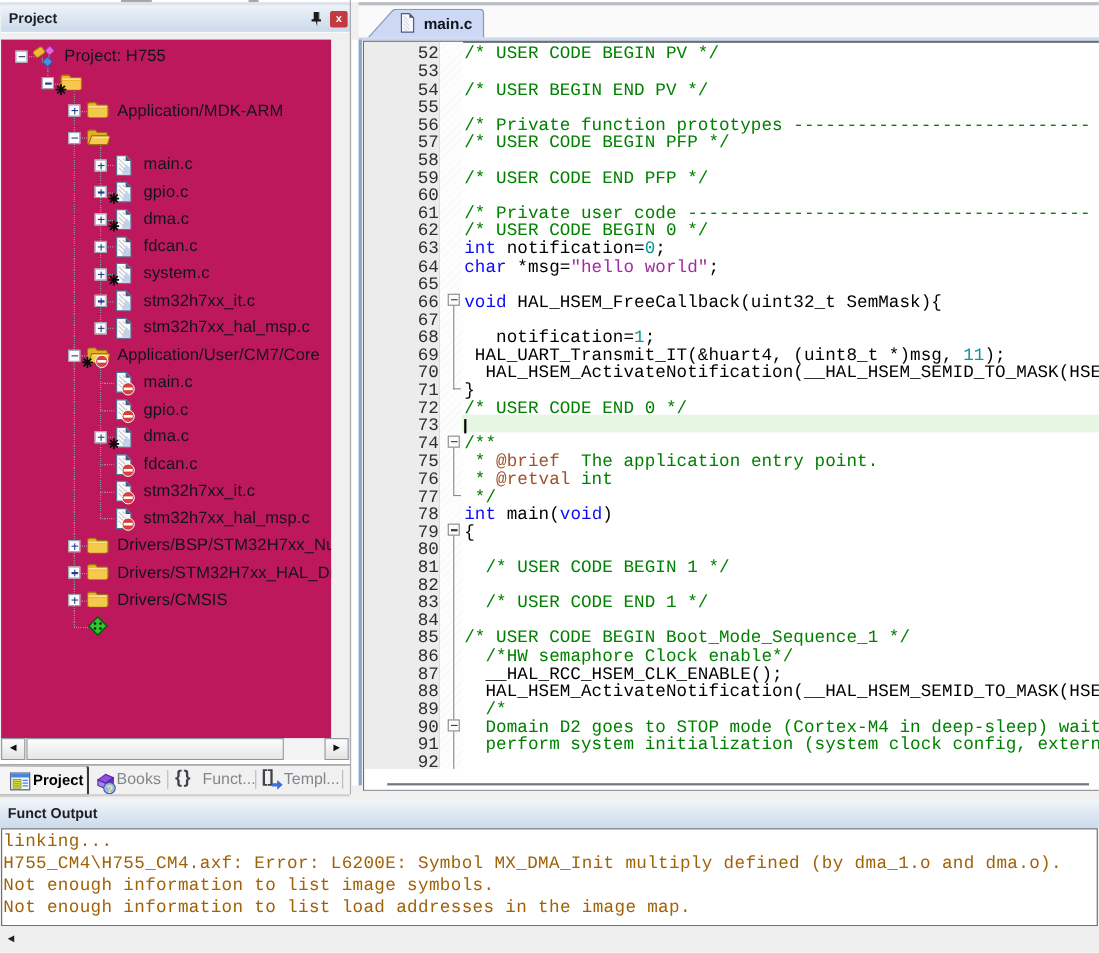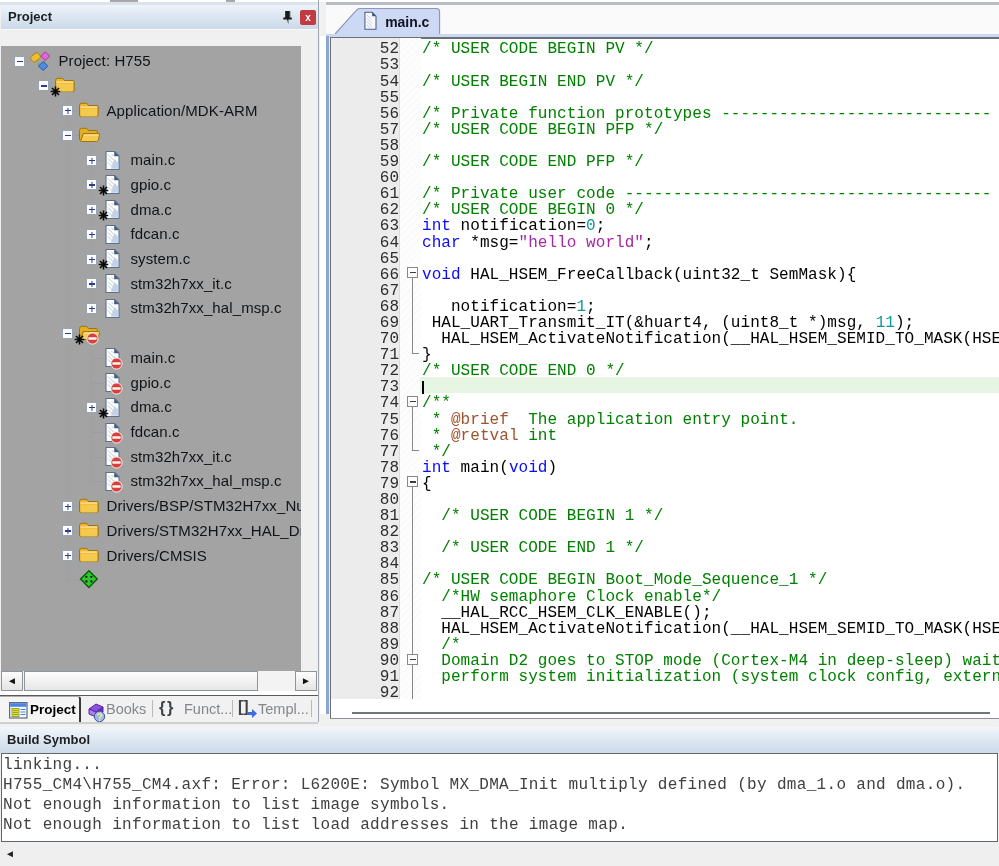--- a/index.html
+++ b/index.html
@@ -4,21 +4,21 @@
 html,body{margin:0;padding:0;}
 body{width:999px;height:866px;position:relative;overflow:hidden;background:#f0f0f0;
   font-family:"Liberation Sans",sans-serif;}
 .abs{position:absolute;}
 
 #phdr{left:1px;top:5px;width:317px;height:24px;
   background:linear-gradient(#eef3fa,#dde7f2 45%,#ccd9e9);border-bottom:1px solid #f8fafc;}
 #phdr .t{position:absolute;left:7px;top:4px;font-size:13px;font-weight:bold;color:#1d2022;}
 #pclose{left:300px;top:10px;width:16px;height:15px;background:#c23b40;border-radius:2px;
   color:#fff;font-weight:bold;font-size:10px;text-align:center;line-height:15px;}
-#tree{left:1px;top:46px;width:300px;height:641px;background:#a3a3a3;overflow:hidden;}
+#tree{left:1px;top:36px;width:300px;height:641px;background:#be185d;overflow:hidden;}
 #panelborder{left:318px;top:0px;width:1px;height:722px;background:#a0a6ad;}
 .trow{position:absolute;height:25px;width:316px;}
 .trow .lbl{position:absolute;top:3.5px;font-size:15px;letter-spacing:0.1px;color:#101418;white-space:nowrap;}
 .vguide{position:absolute;width:1px;background-image:repeating-linear-gradient(to bottom,#9a9a9a 0 1px,transparent 1px 2px);}
 .hguide{position:absolute;height:1px;background-image:repeating-linear-gradient(to right,#9a9a9a 0 1px,transparent 1px 2px);}
 .ic{position:absolute;}
 
 #lhsb{left:1px;top:671px;width:317px;height:20px;background:#f3f3f3;}
 .sbtn{position:absolute;top:0;width:22px;height:20px;background:linear-gradient(#fdfdfd,#e3e3e3);
   border:1px solid #8e959c;box-sizing:border-box;text-align:center;line-height:18px;font-size:10px;color:#111;}
@@ -50,21 +50,21 @@
 .c{color:#008000;}.k{color:#0a0aff;}.n{color:#0d9898;}.s{color:#a529a5;}.d{color:#a0522d;}
 .fbox{position:absolute;width:11px;height:11px;background:#fcfcfc;border:1px solid #888;box-sizing:border-box;}
 .fbox i{position:absolute;left:2px;top:4px;width:5.5px;height:1.4px;background:#2c3a96;}
 .fline{position:absolute;left:412px;width:1px;background:#888;}
 .fstub{position:absolute;left:412px;width:7px;height:1px;background:#888;}
 #edbotline{left:352px;top:712px;width:638px;height:2px;background:#6f767e;}
 
 #bohdr{left:0px;top:727px;width:999px;height:26px;background:linear-gradient(#f2f6fb,#dfe8f2 45%,#ccdaea);}
 #bohdr .t{position:absolute;left:7px;top:5px;font-size:13px;font-weight:bold;color:#1d2022;}
 #bobox{left:1px;top:753px;width:997px;height:89px;background:#fff;border:1px solid #60666d;box-sizing:border-box;}
-#botext{left:3px;top:755px;line-height:20px;letter-spacing:0.32px;color:#404040;}
+#botext{left:3px;top:755px;line-height:20px;letter-spacing:0.32px;color:#a16207;}
 #bosb{left:0;top:842px;width:999px;height:24px;background:#efefef;}
 #bosb .ar{position:absolute;left:5px;top:6px;font-size:10px;color:#222;}
 .edbox i{background:#3c3c3c !important;}
 </style></head>
 <body>
 
 <div class="abs" style="left:0;top:0;width:999px;height:2px;background:#fff"></div>
 <div class="abs" style="left:110px;top:0;width:28px;height:2px;background:#a8a8a8"></div>
 <div class="abs" style="left:226px;top:0;width:9px;height:2px;background:#a8a8a8"></div>
 <div class="abs" style="left:0;top:2px;width:319px;height:3px;background:#dde3ea"></div>
@@ -246,20 +246,23 @@
       <path d="M5.2 8.7 h15.6 q1.1 0 0.8 1.1 l-1.5 5.6 q-0.3 1.1-1.4 1.1 h-15 q-1.1 0-0.8-1.1 z" fill="#f6ca4e" stroke="#9d7412" stroke-width="1"></path>
       <path d="M6 10 h14.5" stroke="#fce398" stroke-width="1.2" fill="none"></path>
     </svg>
     <svg class="ic" style="left:72.5px;top:287.61999999999995px" width="11" height="11" viewBox="0 0 11 11">
       <path d="M5.5 0.5 v10 M0.7 5.5 h9.6 M2 2 l7 7 M9 2 l-7 7" stroke="#0a0a0a" stroke-width="1.6"></path>
     </svg>
     <svg class="ic" style="left:85px;top:286.11999999999995px" width="13" height="13" viewBox="0 0 13 13">
       <circle cx="6.5" cy="6.5" r="5.6" fill="#d8403c" stroke="#fff" stroke-width="0.9"></circle>
       <rect x="2.4" y="5.3" width="8.2" height="2.4" fill="#fff"></rect>
     </svg>
+    <div class="trow" style="top:274.6px">
+      <div class="lbl" style="left:105.5px">Application/User/CM7/Core</div>
+    </div>
     <div class="hguide" style="left:90px;top:311.8px;width:13px"></div>
     <svg class="ic" style="left:101px;top:301.34px" width="22" height="21" viewBox="0 0 22 21">
       <path d="M4 1.5 h8.7 l4.3 4.3 v13.7 h-13 z" fill="#fcfdfe" stroke="#5a7194" stroke-width="1.1"></path>
       <path d="M12.5 9 l3.8 3.8 v5.9 h-7.5 z" fill="#c3d2ec"></path>
       <path d="M12.2 1.5 v4.8 h4.8 z" fill="#44597d"></path>
       <path d="M6 4.5 l6 6 M6 8.5 l6.5 6.5 M6 12.5 l4.5 4.5 M9.5 4 l2 2" stroke="#c6c6c6" stroke-width="1" fill="none"></path>
     </svg>
     <svg class="ic" style="left:109px;top:310.84px" width="13" height="13" viewBox="0 0 13 13">
       <circle cx="6.5" cy="6.5" r="5.6" fill="#d8403c" stroke="#fff" stroke-width="0.9"></circle>
       <rect x="2.4" y="5.3" width="8.2" height="2.4" fill="#fff"></rect>
@@ -542,21 +545,21 @@
   </div>
 <div class="fbox edbox" style="left:407px;top:476.4px">
     <i></i>
   </div>
 <div class="fbox edbox" style="left:407px;top:653.5px">
     <i></i>
   </div>
 <div class="abs" id="edbotline"></div>
 
 <div class="abs" id="bohdr">
-    <div class="t">Build Symbol</div>
+    <div class="t">Funct Output</div>
   </div>
 <div class="abs" id="bobox"></div>
 <pre class="abs" id="botext">linking...
 H755_CM4\H755_CM4.axf: Error: L6200E: Symbol MX_DMA_Init multiply defined (by dma_1.o and dma.o).
 Not enough information to list image symbols.
 Not enough information to list load addresses in the image map.</pre>
 <div class="abs" id="bosb">
     <div class="ar">◄</div>
   </div>
 

